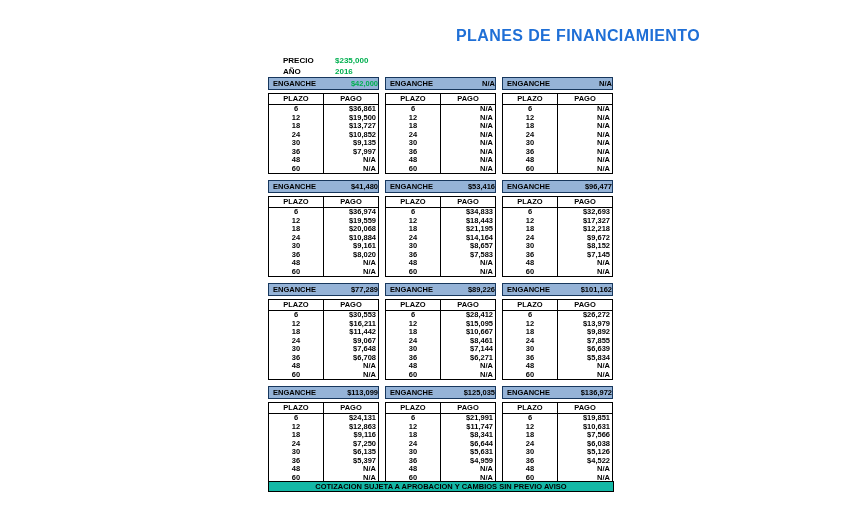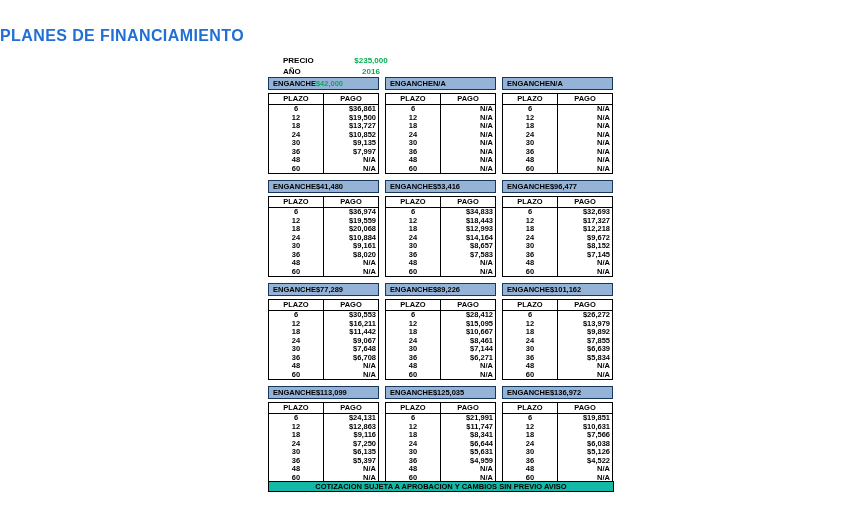--- a/index.html
+++ b/index.html
@@ -6,46 +6,46 @@
   html, body { background: #ffffff; }
   body {
     width: 868px; height: 520px;
     font-family: "Liberation Sans", sans-serif;
     overflow: hidden;
   }
   .page { position: relative; width: 868px; height: 520px; background: #fff; }
 
   .page-title {
     position: absolute; top: 27px; left: 0; width: 700px;
-    text-align: left;
+    text-align: right;
     font-size: 16px; font-weight: bold; letter-spacing: 0.4px;
     color: #1F6FD6;
   }
 
   .info-block { position: absolute; left: 283px; top: 55px; font-size: 8px; font-weight: bold; }
   .info-row { display: flex; height: 11px; align-items: center; }
   .info-label { width: 52px; color: #000; }
-  .info-value { width: 72px; text-align: center; color: #00B050; }
+  .info-value { width: 72px; text-align: left; color: #00B050; }
 
   .plans-grid {
     position: absolute; left: 268px; top: 77px;
     display: grid;
     grid-template-columns: repeat(3, 111px);
     column-gap: 6px; row-gap: 6px;
   }
   .plan { width: 111px; border-radius: 28px; }
   .enganche-bar {
     height: 13px;
     background: #95B3D7;
     border: 1.5px solid #17375D;
     display: flex; align-items: center;
     font-size: 7.5px; font-weight: bold; color: #000;
   }
   .enganche-label { padding-left: 4px; white-space: nowrap; }
-  .enganche-value { flex: 1; text-align: left; white-space: nowrap; }
+  .enganche-value { flex: 1; text-align: right; white-space: nowrap; }
 
   table.plan-table {
     margin-top: 3px;
     width: 100%;
     border-collapse: collapse;
     table-layout: fixed;
     border: 1.5px solid #000;
     font-size: 7.5px; font-weight: bold; color: #000;
   }
   table.plan-table th {
@@ -299,21 +299,21 @@
             <tr>
               <td class="plazo-cell">6</td>
               <td class="pago-cell">$34,833</td>
             </tr>
             <tr>
               <td class="plazo-cell">12</td>
               <td class="pago-cell">$18,443</td>
             </tr>
             <tr>
               <td class="plazo-cell">18</td>
-              <td class="pago-cell">$12,993</td>
+              <td class="pago-cell">$21,195</td>
             </tr>
             <tr>
               <td class="plazo-cell">24</td>
               <td class="pago-cell">$14,164</td>
             </tr>
             <tr>
               <td class="plazo-cell">30</td>
               <td class="pago-cell">$8,657</td>
             </tr>
             <tr>

